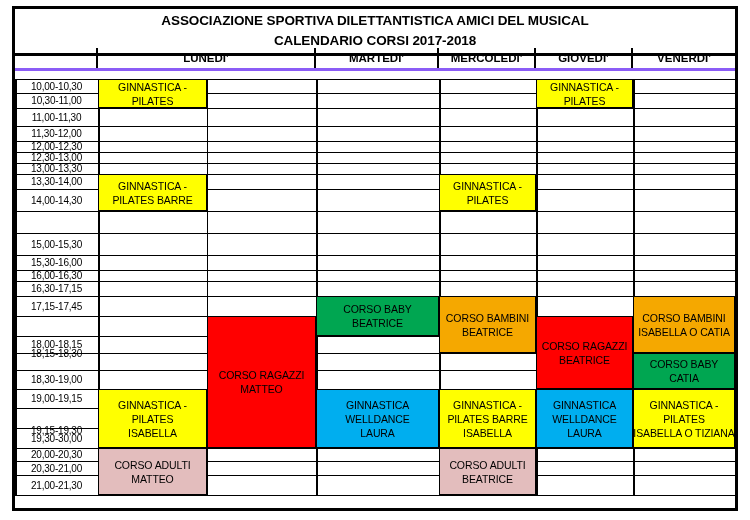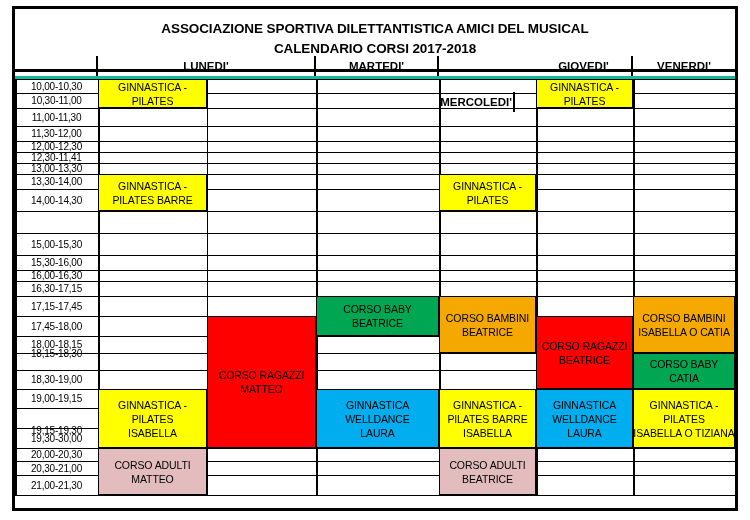--- a/index.html
+++ b/index.html
@@ -29,45 +29,45 @@
     border: 3px solid #000000;
     box-sizing: border-box;
     background: #ffffff;
   }
   
   .title-block {
     position: absolute;
     left: 0;
     top: 0;
     width: 100%;
-    height: 63px;
+    height: 47px;
     box-sizing: border-box;
     border-bottom: 3px solid #000000;
     display: flex;
     flex-direction: column;
     align-items: center;
     justify-content: center;
   }
   .title-line {
     font-weight: bold;
     font-size: 13.5px;
     color: #000000;
     letter-spacing: -0.1px;
     line-height: 20px;
     white-space: nowrap;
   }
   
   .header-row {
     position: absolute;
     left: 0;
-    top: 47px;
+    top: 39px;
     width: 100%;
     height: 23px;
     box-sizing: border-box;
-    border-bottom: 3px solid #14b8a6;
+    border-bottom: 3px solid #8b5cf6;
   }
   .hcell {
     position: absolute;
     top: 0;
     height: 100%;
     box-sizing: border-box;
     display: flex;
     align-items: center;
     justify-content: center;
     font-weight: bold;
@@ -139,21 +139,21 @@
 
     <div class="title-block">
       <div class="title-line">ASSOCIAZIONE SPORTIVA DILETTANTISTICA AMICI DEL MUSICAL</div>
       <div class="title-line">CALENDARIO CORSI 2017-2018</div>
     </div>
 
     <div class="header-row" id="header-row">
         <div class="hcell vline" style="left: 0px; width: 83px;"></div>
         <div class="hcell vline" style="left: 83px; width: 218px;">LUNEDI'</div>
         <div class="hcell vline" style="left: 301px; width: 123px;">MARTEDI'</div>
-        <div class="hcell vline" style="left: 424px; width: 76px; margin-top: 36px;">MERCOLEDI'</div>
+        <div class="hcell vline" style="left: 424px; width: 97px;">MERCOLEDI'</div>
         <div class="hcell vline" style="left: 521px; width: 97px;">GIOVEDI'</div>
         <div class="hcell" style="left: 618px; width: 102px;">VENERDI'</div>
       </div>
 
     <div class="body-area" id="body-area" style="height: 416px;">
         <div class="rowline" style="top: 0px;"></div>
         <div class="rowline" style="top: 14px;"></div>
         <div class="rowline" style="top: 29px;"></div>
         <div class="rowline" style="top: 47px;"></div>
         <div class="rowline" style="top: 62px;"></div>
@@ -184,30 +184,29 @@
         <div class="collline" style="left: 301px;"></div>
         <div class="collline" style="left: 424px;"></div>
         <div class="collline" style="left: 521px;"></div>
         <div class="collline" style="left: 618px;"></div>
         <div class="collline" style="left: 720px;"></div>
         <div class="timecell" style="left: 0px; width: 83px; top: 0px; height: 14px;">10,00-10,30</div>
         <div class="timecell" style="left: 0px; width: 83px; top: 14px; height: 15px;">10,30-11,00</div>
         <div class="timecell" style="left: 0px; width: 83px; top: 29px; height: 18px;">11,00-11,30</div>
         <div class="timecell" style="left: 0px; width: 83px; top: 47px; height: 15px;">11,30-12,00</div>
         <div class="timecell" style="left: 0px; width: 83px; top: 62px; height: 11px;">12,00-12,30</div>
-        <div class="timecell" style="left: 0px; width: 83px; top: 73px; height: 11px;">12,30-11,41</div>
+        <div class="timecell" style="left: 0px; width: 83px; top: 73px; height: 11px;">12,30-13,00</div>
         <div class="timecell" style="left: 0px; width: 83px; top: 84px; height: 11px;">13,00-13,30</div>
         <div class="timecell" style="left: 0px; width: 83px; top: 95px; height: 15px;">13,30-14,00</div>
         <div class="timecell" style="left: 0px; width: 83px; top: 110px; height: 22px;">14,00-14,30</div>
         <div class="timecell" style="left: 0px; width: 83px; top: 154px; height: 22px;">15,00-15,30</div>
         <div class="timecell" style="left: 0px; width: 83px; top: 176px; height: 15px;">15,30-16,00</div>
         <div class="timecell" style="left: 0px; width: 83px; top: 191px; height: 11px;">16,00-16,30</div>
         <div class="timecell" style="left: 0px; width: 83px; top: 202px; height: 15px;">16,30-17,15</div>
         <div class="timecell" style="left: 0px; width: 83px; top: 217px; height: 20px;">17,15-17,45</div>
-        <div class="timecell" style="left: 0px; width: 83px; top: 237px; height: 20px;">17,45-18,00</div>
         <div class="timecell" style="left: 0px; width: 83px; top: 257px; height: 17px;">18,00-18,15</div>
         <div class="timecell" style="left: 0px; width: 83px; top: 266px; height: 17px;">18,15-18,30</div>
         <div class="timecell" style="left: 0px; width: 83px; top: 291px; height: 19px;">18,30-19,00</div>
         <div class="timecell" style="left: 0px; width: 83px; top: 310px; height: 19px;">19,00-19,15</div>
         <div class="timecell" style="left: 0px; width: 83px; top: 329px; height: 20px; margin-top: 12px;">19,15-19,30</div>
         <div class="timecell" style="left: 0px; width: 83px; top: 349px; height: 20px;">19,30-30,00</div>
         <div class="timecell" style="left: 0px; width: 83px; top: 369px; height: 13px;">20,00-20,30</div>
         <div class="timecell" style="left: 0px; width: 83px; top: 382px; height: 14px;">20,30-21,00</div>
         <div class="timecell" style="left: 0px; width: 83px; top: 396px; height: 20px;">21,00-21,30</div>
         <div class="event" style="left: 83px; width: 109px; top: 0px; height: 29px; background: rgb(255, 255, 0);">

